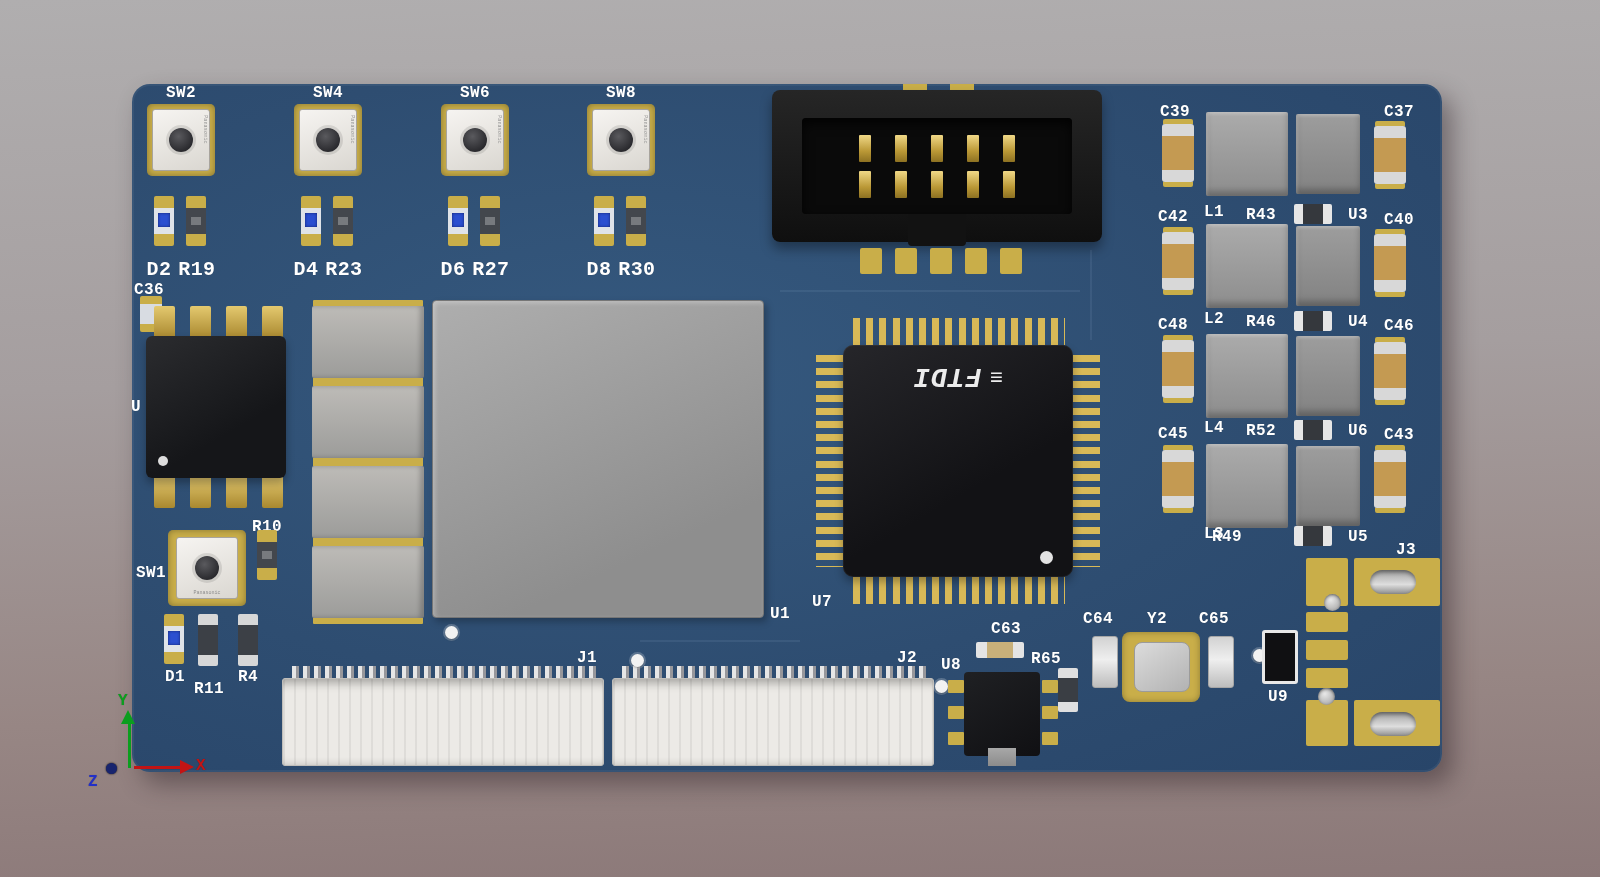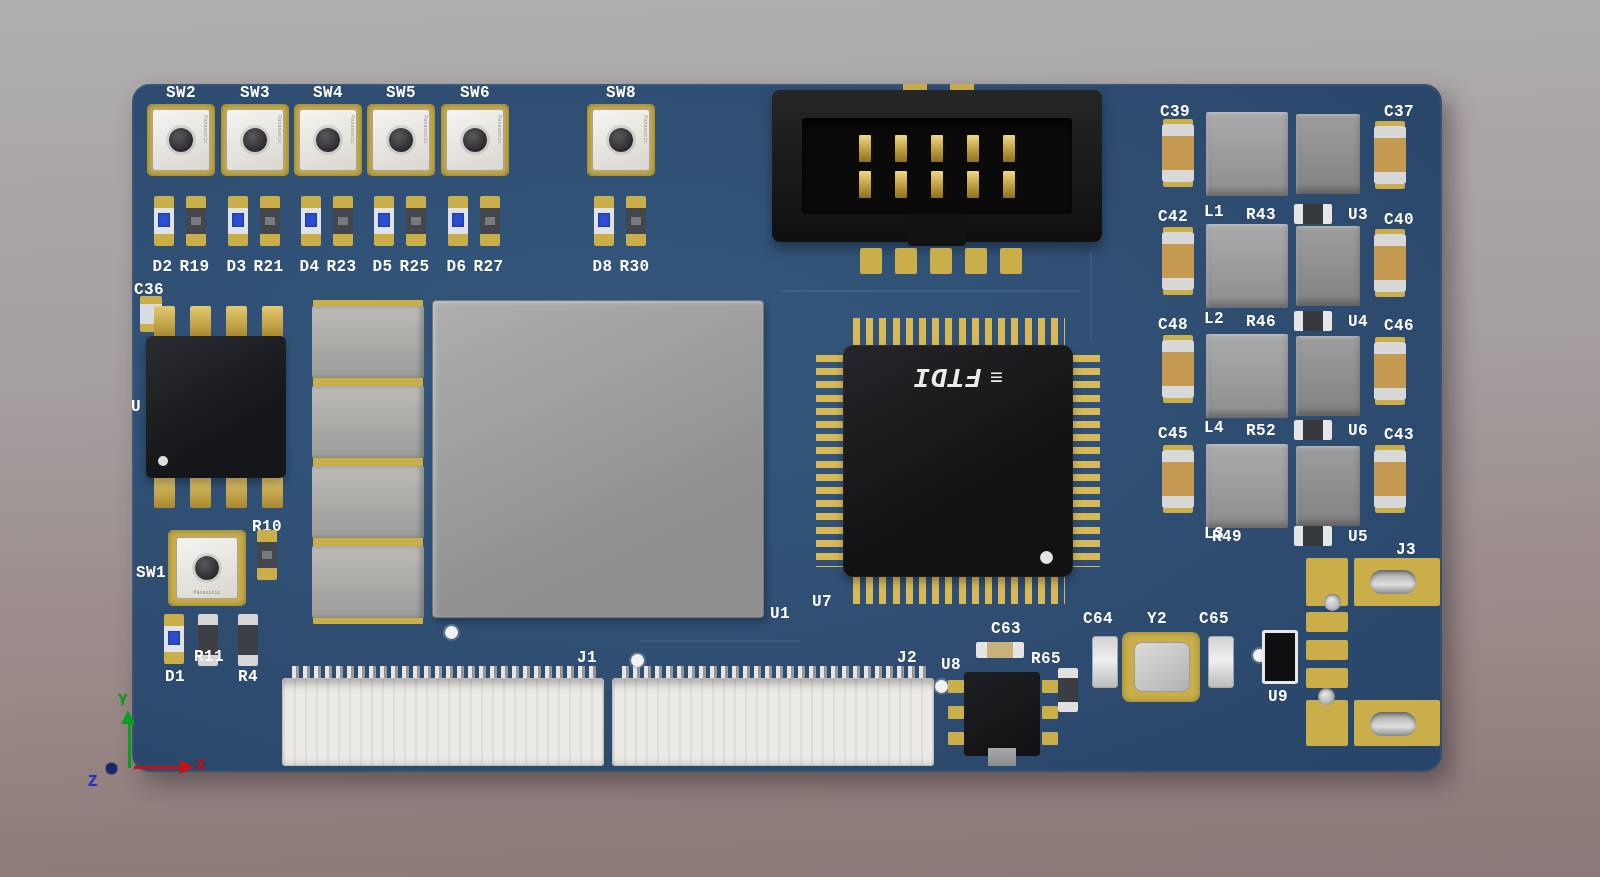--- a/index.html
+++ b/index.html
@@ -34,21 +34,21 @@
   .cmp-led i{position:absolute;left:4px;top:17px;width:12px;height:14px;background:#2b4fd0;
              box-shadow:inset 0 0 3px #14246e}
   .cmp-res{width:20px;height:50px;border-radius:2px;
            background:linear-gradient(180deg,#c9ae49 0 12px,#43474d 12px 38px,#c9ae49 38px)}
   .cmp-res::after{content:"";position:absolute;left:5px;top:21px;width:10px;height:8px;
                   background:rgba(255,255,255,.28)}
   .cmp-resS{width:20px;height:52px;border-radius:2px;
             background:linear-gradient(180deg,#d7d7d7 0 11px,#3c4046 11px 41px,#d7d7d7 41px)}
   .in-led{top:112px;left:8px}.in-res{top:112px;left:40px}
   .pair{position:absolute;top:174px;left:-14px;right:-14px;display:flex;justify-content:center;gap:7px}
-  .pair span{color:#fff;font-weight:700;font-size:16px;letter-spacing:.4px;text-shadow:0 0 1px rgba(0,0,0,.3)}
+  .pair span{color:#fff;font-weight:700;font-size:20px;letter-spacing:.4px;text-shadow:0 0 1px rgba(0,0,0,.3)}
 
   
   .idc-toppad{position:absolute;top:84px;width:24px;height:14px;background:#c9ae49}
   .tp1{left:903px}.tp2{left:950px}
   .idc{position:absolute;left:772px;top:90px;width:330px;height:152px;border-radius:8px;
        background:linear-gradient(180deg,#262626,#0f0f0f);box-shadow:0 7px 12px rgba(0,0,0,.35)}
   .idc-cavity{position:absolute;left:30px;top:28px;right:30px;bottom:28px;background:#0a0a0a;border-radius:4px;
               box-shadow:inset 0 5px 12px rgba(0,0,0,.85);display:flex;flex-direction:column;
               justify-content:center;gap:9px}
   .pinrow{display:flex;justify-content:center;gap:24px}
@@ -183,21 +183,21 @@
   .L-j3{left:1396px;top:541px}.L-u9{left:1268px;top:688px}
 
   
   .fid{width:13px;height:13px;border-radius:50%;background:#f2f2f2;
        box-shadow:0 0 0 2px rgba(255,255,255,.22), 0 1px 2px rgba(0,0,0,.4)}
   .fidA{left:445px;top:626px}.fidB{left:631px;top:654px}.fidC{left:935px;top:680px}.fidD{left:1253px;top:649px}
 
   
   .L-c36{left:134px;top:281px}.L-u{left:131px;top:398px}
   .L-sw1{left:136px;top:564px}.L-r10{left:252px;top:518px}
-  .L-d1{left:165px;top:668px}.L-r11{left:194px;top:648px}.L-r4{left:238px;top:668px}
+  .L-d1{left:165px;top:668px}.L-r11{left:194px;top:680px}.L-r4{left:238px;top:668px}
   .L-u1{left:770px;top:605px}.L-u7{left:812px;top:593px}
   .L-j1{left:577px;top:649px}.L-j2{left:897px;top:649px}
   .L-c63{left:991px;top:620px}.L-u8{left:941px;top:656px}.L-r65{left:1031px;top:650px}
   .L-c64{left:1083px;top:610px}.L-y2{left:1147px;top:610px}.L-c65{left:1199px;top:610px}
 
   
   .ax-line-y{left:128px;top:724px;width:3px;height:44px;background:#0b9e1e}
   .ax-arrow-y{left:121px;top:710px;width:0;height:0;border-left:7px solid transparent;
               border-right:7px solid transparent;border-bottom:14px solid #0b9e1e}
   .ax-line-x{left:134px;top:766px;width:46px;height:3px;background:#c21414}
@@ -229,66 +229,34 @@
     </div>
     <div class="abs cmp-led in-led">
         <i></i>
       </div>
     <div class="abs cmp-res in-res"></div>
     <div class="pair">
       <span>D2</span>
       <span>R19</span>
     </div>
   </div>
-  <div class="swcol sc1">
-    <div class="silk ref">SW3</div>
-    <div class="sw-base"></div>
-    <div class="sw-body">
-      <div class="sw-plunger"></div>
-      <div class="sw-brand">Panasonic</div>
-    </div>
-    <div class="abs cmp-led in-led">
-        <i></i>
-      </div>
-    <div class="abs cmp-res in-res"></div>
-    <div class="pair">
-      <span>D3</span>
-      <span>R21</span>
-    </div>
-  </div>
   <div class="swcol sc2">
     <div class="silk ref">SW4</div>
     <div class="sw-base"></div>
     <div class="sw-body">
       <div class="sw-plunger"></div>
       <div class="sw-brand">Panasonic</div>
     </div>
     <div class="abs cmp-led in-led">
         <i></i>
       </div>
     <div class="abs cmp-res in-res"></div>
     <div class="pair">
       <span>D4</span>
       <span>R23</span>
-    </div>
-  </div>
-  <div class="swcol sc3">
-    <div class="silk ref">SW5</div>
-    <div class="sw-base"></div>
-    <div class="sw-body">
-      <div class="sw-plunger"></div>
-      <div class="sw-brand">Panasonic</div>
-    </div>
-    <div class="abs cmp-led in-led">
-        <i></i>
-      </div>
-    <div class="abs cmp-res in-res"></div>
-    <div class="pair">
-      <span>D5</span>
-      <span>R25</span>
     </div>
   </div>
   <div class="swcol sc4">
     <div class="silk ref">SW6</div>
     <div class="sw-base"></div>
     <div class="sw-body">
       <div class="sw-plunger"></div>
       <div class="sw-brand">Panasonic</div>
     </div>
     <div class="abs cmp-led in-led">

